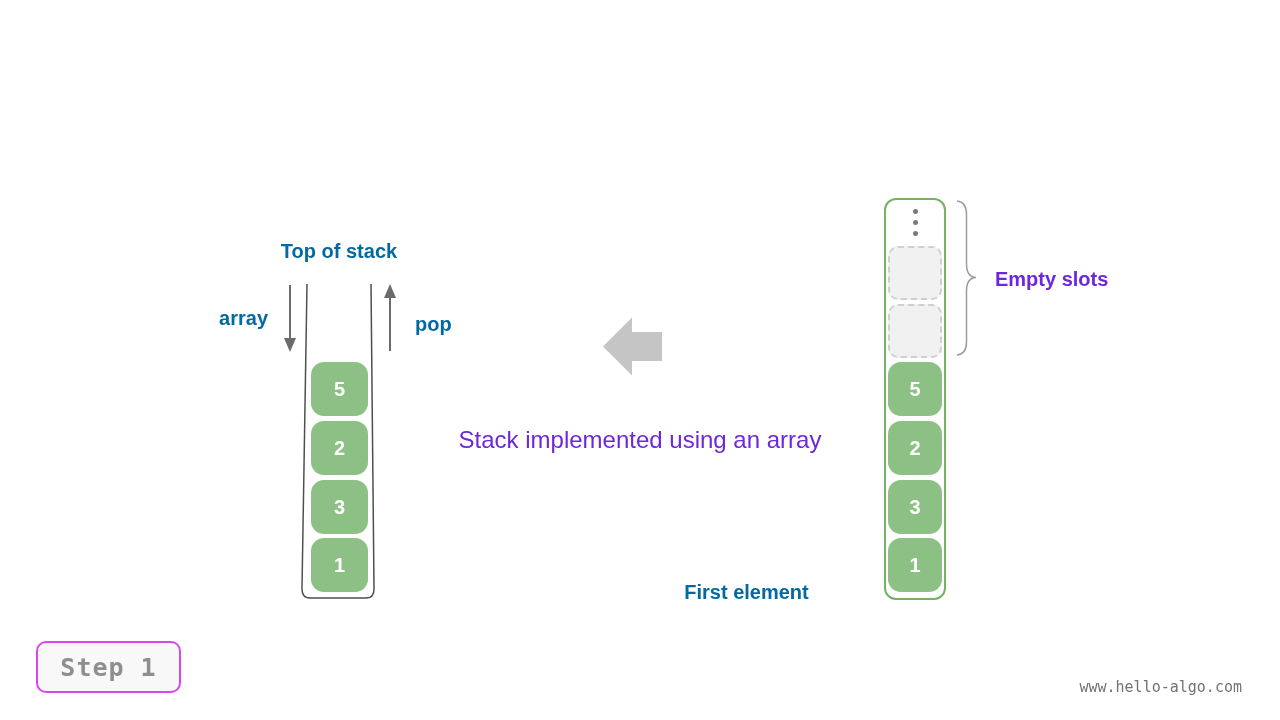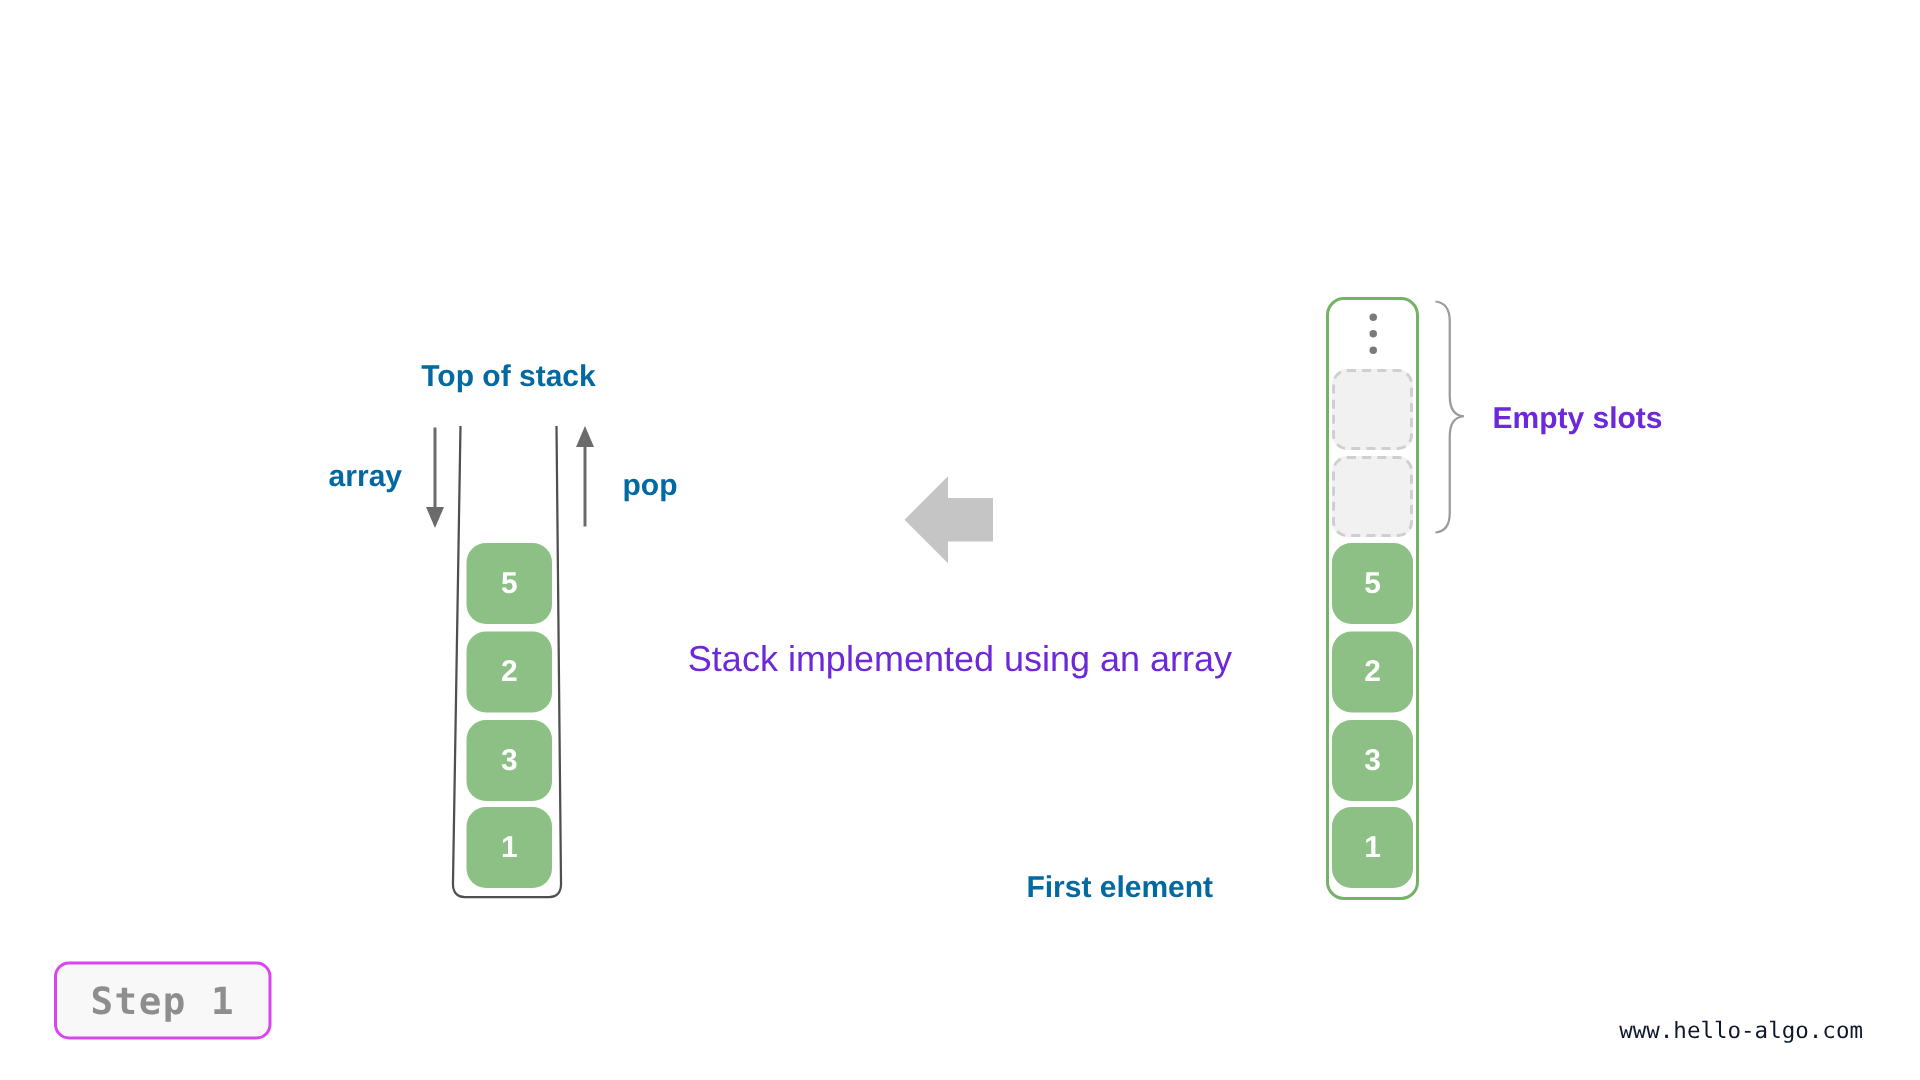--- a/index.html
+++ b/index.html
@@ -107,21 +107,21 @@
     font-size: 25px;
     color: #8e8e8e;
     letter-spacing: 1px;
   }
   .watermark {
     position: absolute;
     right: 38px;
     top: 678px;
     font-family: "DejaVu Sans Mono", monospace;
     font-size: 15px;
-    color: #0f172a;
+    color: #737373;
     white-space: nowrap;
   }
 </style>
 </head>
 <body>
 
 <div class="canvas">
 
   <svg class="overlay" viewBox="0 0 1280 720">
 

